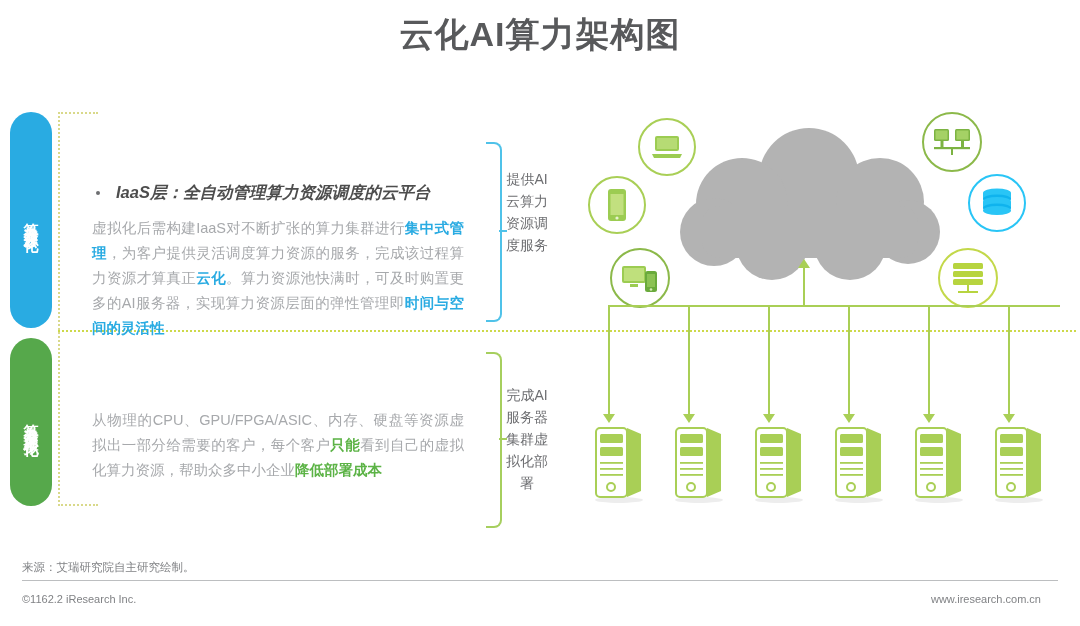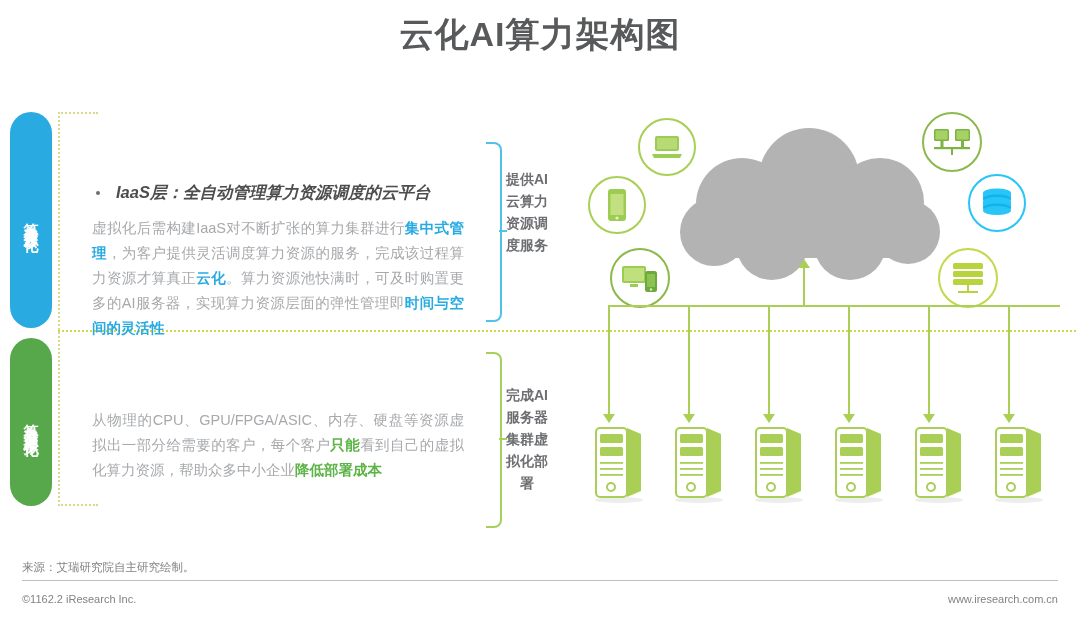--- a/index.html
+++ b/index.html
@@ -78,21 +78,21 @@
   }
   .bracket b{
     position:absolute;right:-7px;top:50%;width:8px;height:0;
     border-top:2px solid currentColor;
   }
   .bracket-blue{left:486px;top:142px;height:176px;color:#4fc2e9;}
   .bracket-green{left:486px;top:352px;height:172px;color:#a6cf5e;}
 
   .vcap{
     position:absolute;width:46px;
-    font-size:14px;font-weight:bold;color:#6d6e71;
+    font-size:14px;font-weight:normal;color:#6d6e71;
     line-height:22px;text-align:center;word-break:break-all;
   }
   .vcap-blue{left:504px;top:168px;}
   .vcap-green{left:504px;top:384px;text-align:center;}
 
   
   .cloud{position:absolute;left:672px;top:122px;width:274px;height:172px;}
   .cloud-txt{
     position:absolute;left:672px;top:122px;width:274px;height:172px;
     display:flex;flex-direction:column;align-items:center;justify-content:center;
@@ -126,21 +126,21 @@
 
   
   .server{position:absolute;top:425px;width:50px;height:78px;}
 
   
   .src{
     position:absolute;left:22px;top:560px;font-size:11.5px;color:#808285;
   }
   .rule{position:absolute;left:22px;top:580px;width:1036px;height:1px;background:#bcbec0;}
   .copy{position:absolute;left:22px;top:593px;font-size:11px;color:#808285;}
-  .web{position:absolute;right:22px;top:593px;font-size:11px;color:#808285;}
+  .web{position:absolute;right:39px;top:593px;font-size:11px;color:#808285;}
 </style>
 </head>
 <body>
 
 <div id="root">
 
   <div class="title">云化AI算力架构图</div>
 
   <div class="dot-v"></div>
   <div class="dot-h-top"></div>

